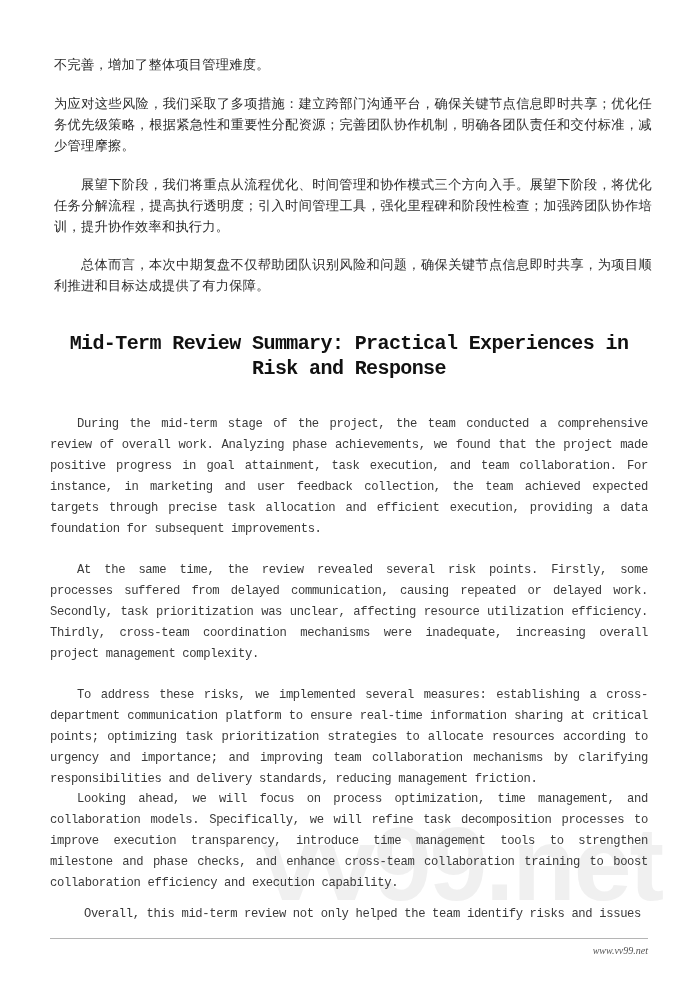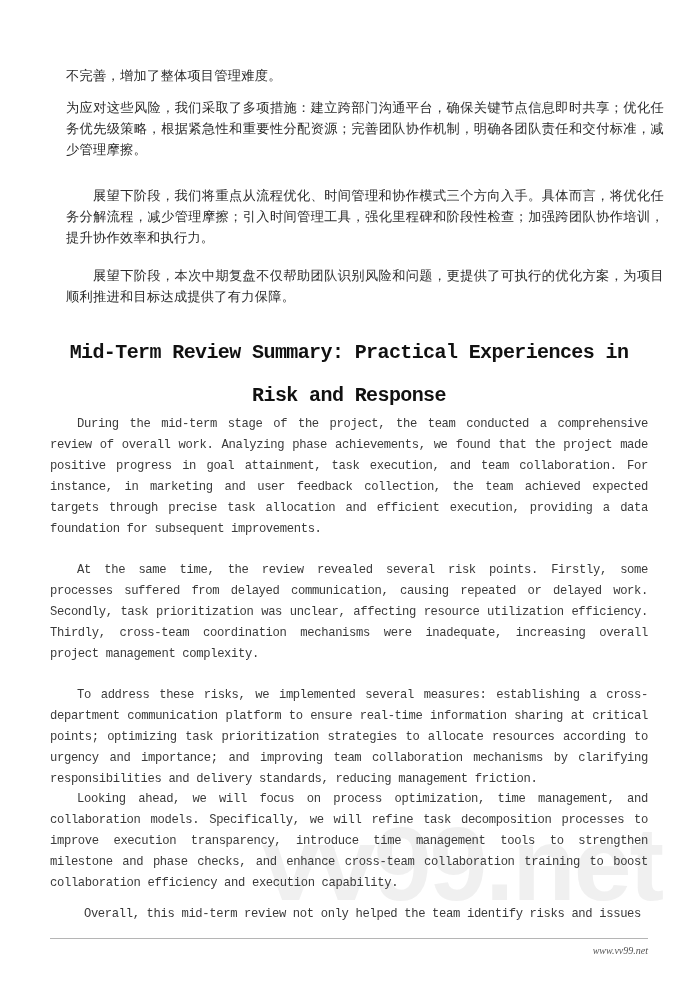--- a/index.html
+++ b/index.html
@@ -1,35 +1,35 @@
 <!DOCTYPE html>
 <html><head>
   <meta charset="utf-8">
   <style>
     html, body { margin: 0; padding: 0; background: #ffffff; }
     body { width: 700px; height: 989px; position: relative; overflow: hidden; color: #2a2a2a; }
     .page { position: absolute; left: 50px; top: 0; width: 598px; }
-    .zh { font-family: Liberation Mono, monospace; font-size: 13.2px; line-height: 21px; margin: 16px; color: #2b2b2b; text-align: justify; letter-spacing: 0.3px; }
+    .zh { font-family: Liberation Sans, sans-serif; font-size: 13.2px; line-height: 21px; margin: 4px; color: #2b2b2b; text-align: justify; letter-spacing: 0.3px; }
     .en { font-family: "Liberation Mono", monospace; font-size: 12.2px; line-height: 21px; margin: 0; color: #3a3a3a; text-align: justify; letter-spacing: -0.35px; }
     .indent { text-indent: 27px; }
-    .title { font-family: "Liberation Mono", monospace; font-weight: bold; font-size: 20px; line-height: 43px; text-align: center; color: #111; margin: 0; letter-spacing: -0.6px; }
+    .title { font-family: "Liberation Mono", monospace; font-weight: bold; font-size: 20px; line-height: 25px; text-align: center; color: #111; margin: 0; letter-spacing: -0.6px; }
     .rule { position: absolute; left: 50px; top: 938px; width: 598px; height: 0; border-top: 1.5px solid #b5b5b5; }
     .footer-url { position: absolute; right: 52px; top: 945px; font-family: "Liberation Serif", serif; font-style: italic; font-size: 10px; color: #555; }
     .watermark { position: absolute; left: 262px; top: 812px; font-family: "Liberation Sans", sans-serif; font-weight: bold; font-size: 104px; letter-spacing: -2px; color: rgba(200,200,200,0.28); pointer-events: none; line-height: 1; }
   </style>
 </head>
 <body>
 
 <div class="watermark">vv99.net</div>
 
 <div class="page">
   <p class="zh" style="position:absolute; top:50px; width:598px;">不完善，增加了整体项目管理难度。</p>
-  <p class="zh" style="position:absolute; top:82px; width:598px;">为应对这些风险，我们采取了多项措施：建立跨部门沟通平台，确保关键节点信息即时共享；优化任务优先级策略，根据紧急性和重要性分配资源；完善团队协作机制，明确各团队责任和交付标准，减少管理摩擦。</p>
-  <p class="zh indent" style="position:absolute; top:170px; width:598px;">展望下阶段，我们将重点从流程优化、时间管理和协作模式三个方向入手。具体而言，将优化任务分解流程，减少管理摩擦；引入时间管理工具，强化里程碑和阶段性检查；加强跨团队协作培训，提升协作效率和执行力。</p>
-  <p class="zh indent" style="position:absolute; top:250px; width:598px;">展望下阶段，本次中期复盘不仅帮助团队识别风险和问题，更提供了可执行的优化方案，为项目顺利推进和目标达成提供了有力保障。</p>
+  <p class="zh" style="position:absolute; top:89px; width:598px;">为应对这些风险，我们采取了多项措施：建立跨部门沟通平台，确保关键节点信息即时共享；优化任务优先级策略，根据紧急性和重要性分配资源；完善团队协作机制，明确各团队责任和交付标准，减少管理摩擦。</p>
+  <p class="zh indent" style="position:absolute; top:170px; width:598px;">展望下阶段，我们将重点从流程优化、时间管理和协作模式三个方向入手。展望下阶段，将优化任务分解流程，提高执行透明度；引入时间管理工具，强化里程碑和阶段性检查；加强跨团队协作培训，提升协作效率和执行力。</p>
+  <p class="zh indent" style="position:absolute; top:250px; width:598px;">总体而言，本次中期复盘不仅帮助团队识别风险和问题，确保关键节点信息即时共享，为项目顺利推进和目标达成提供了有力保障。</p>
 
   <h1 class="title" style="position:absolute; top:331px; left:0; width:598px;">Mid-Term Review Summary: Practical Experiences in Risk and Response</h1>
 
   <p class="en indent" style="position:absolute; top:414px; width:598px;">During the mid-term stage of the project, the team conducted a comprehensive review of overall work. Analyzing phase achievements, we found that the project made positive progress in goal attainment, task execution, and team collaboration. For instance, in marketing and user feedback collection, the team achieved expected targets through precise task allocation and efficient execution, providing a data foundation for subsequent improvements.</p>
   <p class="en indent" style="position:absolute; top:560px; width:598px;">At the same time, the review revealed several risk points. Firstly, some processes suffered from delayed communication, causing repeated or delayed work. Secondly, task prioritization was unclear, affecting resource utilization efficiency. Thirdly, cross-team coordination mechanisms were inadequate, increasing overall project management complexity.</p>
   <p class="en indent" style="position:absolute; top:685px; width:598px;">To address these risks, we implemented several measures: establishing a cross-department communication platform to ensure real-time information sharing at critical points; optimizing task prioritization strategies to allocate resources according to urgency and importance; and improving team collaboration mechanisms by clarifying responsibilities and delivery standards, reducing management friction.</p>
   <p class="en indent" style="position:absolute; top:789px; width:598px;">Looking ahead, we will focus on process optimization, time management, and collaboration models. Specifically, we will refine task decomposition processes to improve execution transparency, introduce time management tools to strengthen milestone and phase checks, and enhance cross-team collaboration training to boost collaboration efficiency and execution capability.</p>
   <p class="en indent" style="position:absolute; top:904px; width:598px; text-align:center;">Overall, this mid-term review not only helped the team identify risks and issues</p>
 </div>
 

